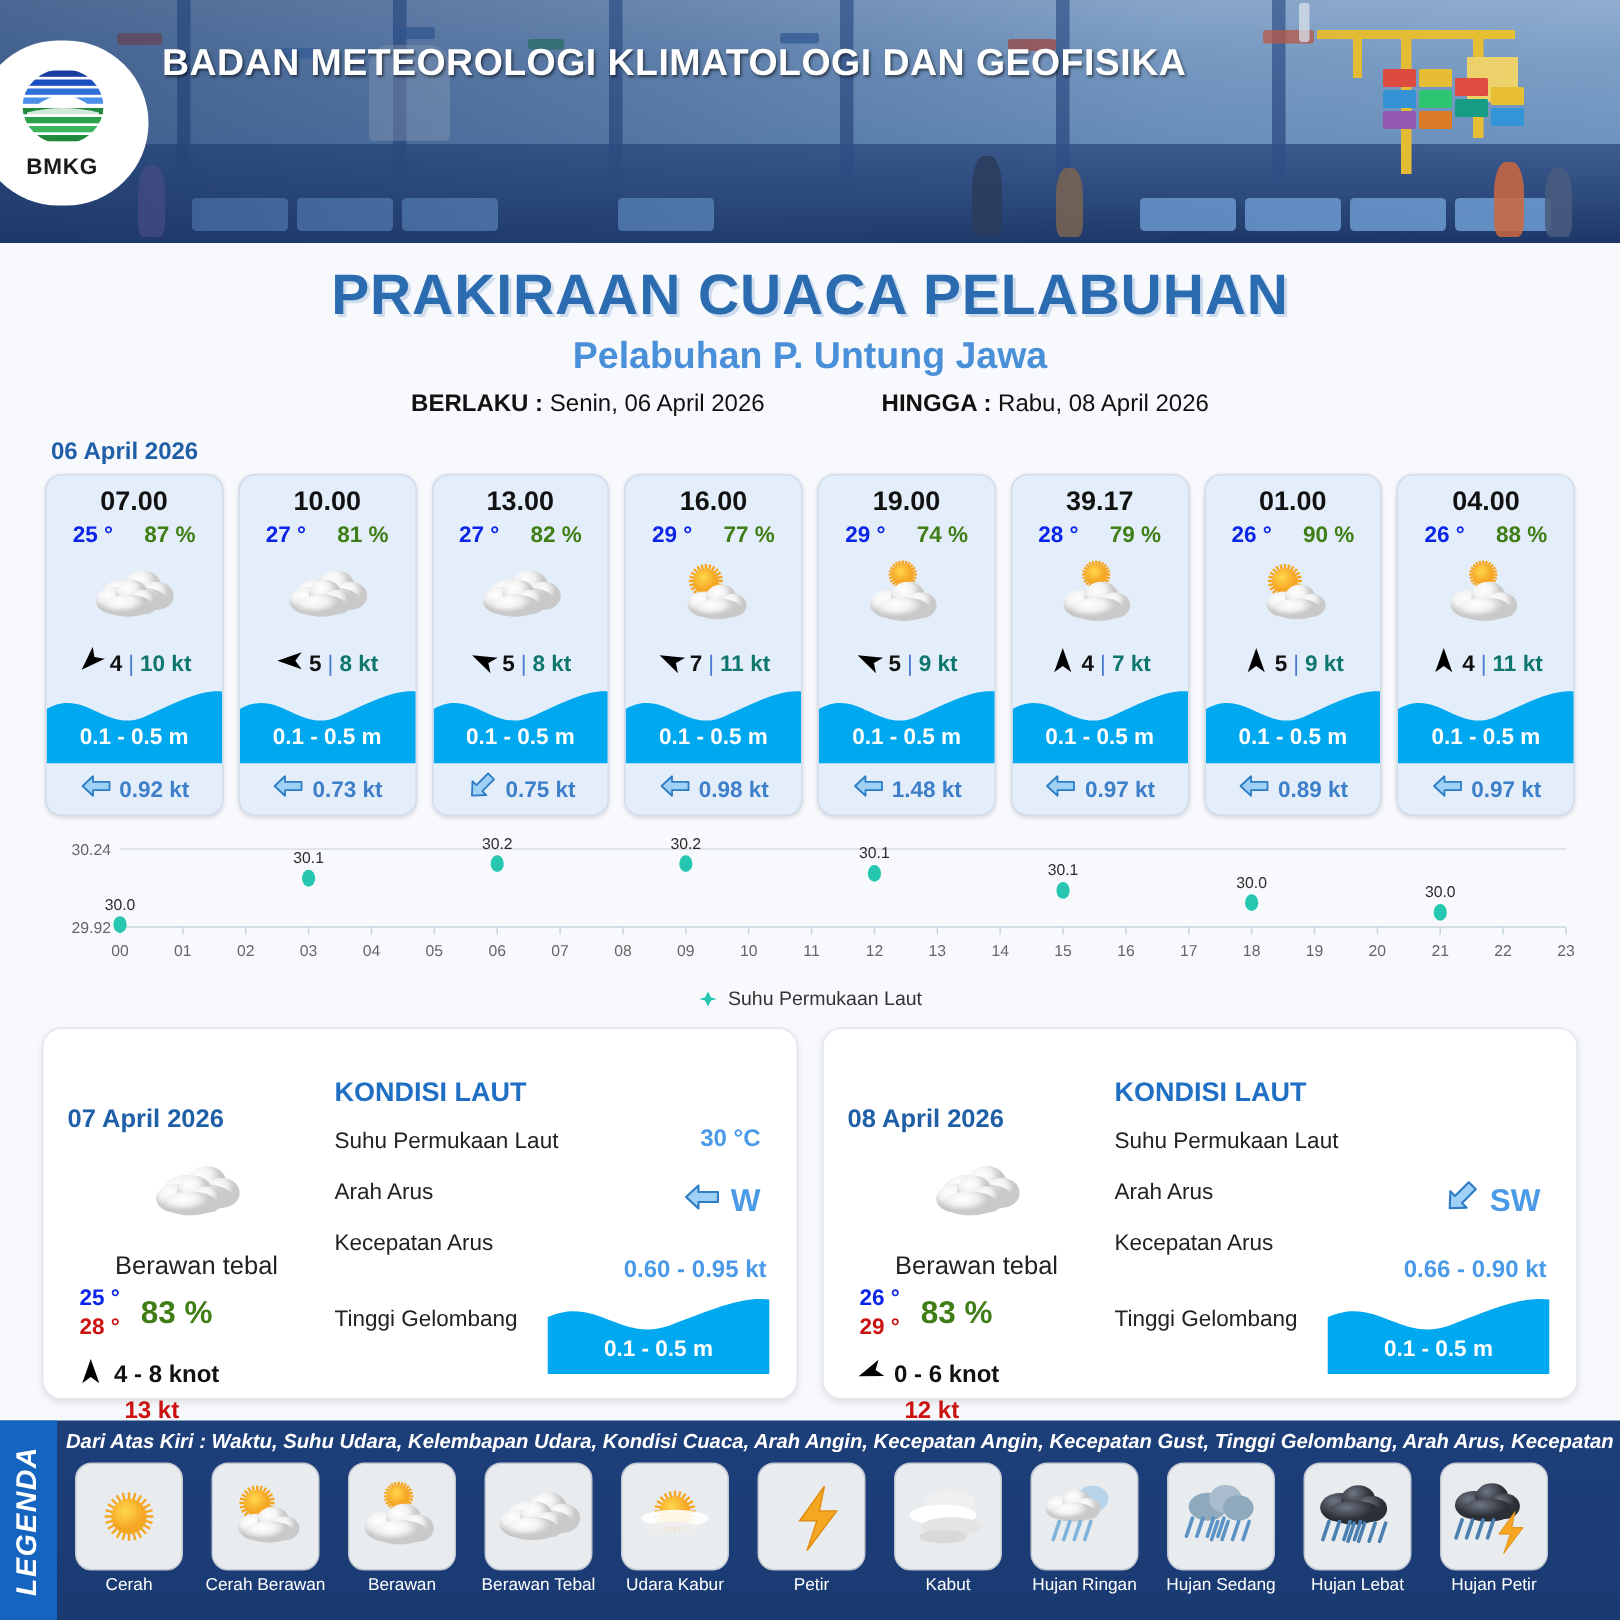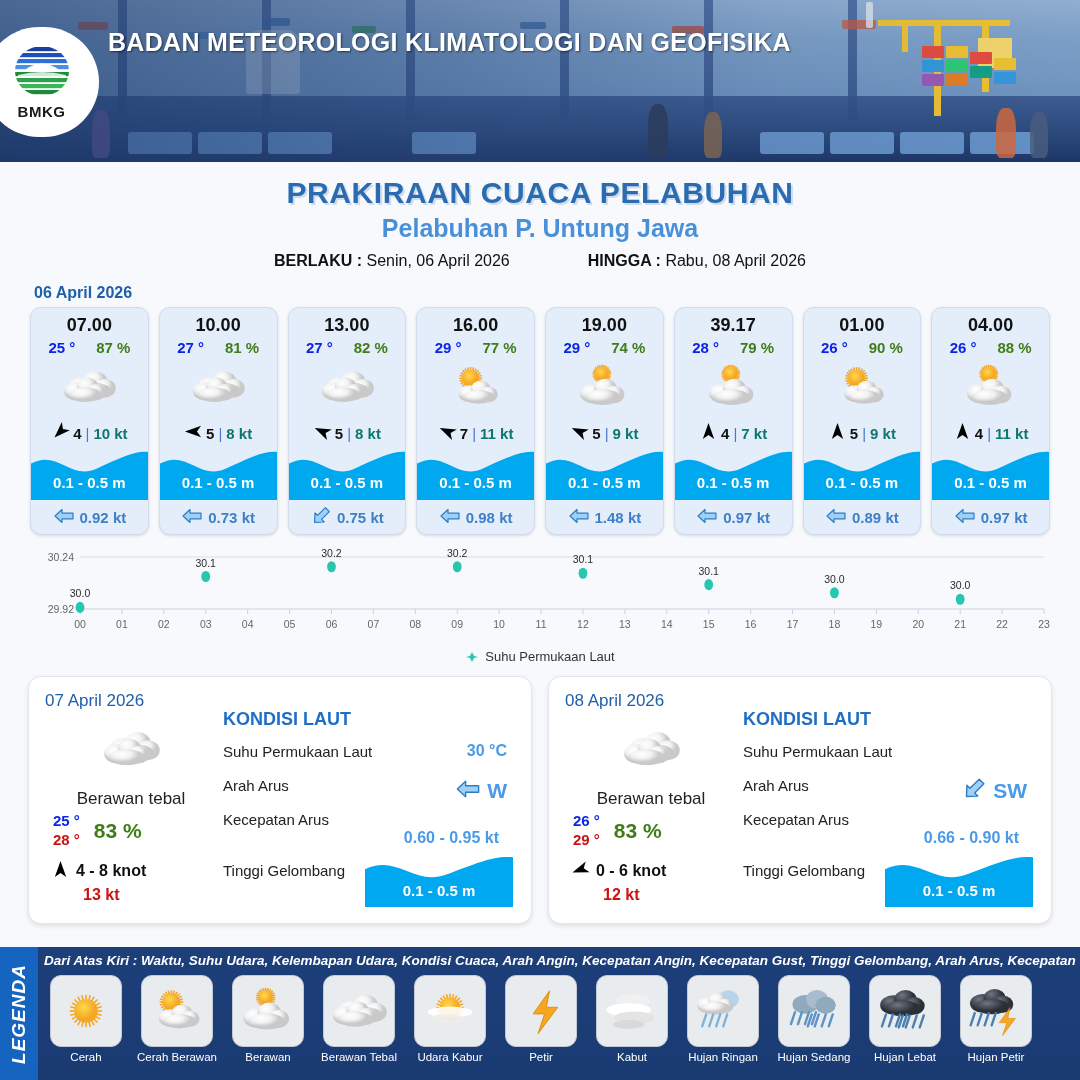--- a/index.html
+++ b/index.html
@@ -71,21 +71,21 @@
     text-shadow:1.5px 1.5px 3px rgba(0,0,0,.6);
   }
   .hdr-l3 {
     color:#eef4fb; font-size:15px; margin-top:7px; letter-spacing:.1px;
     text-shadow:1px 1px 2px rgba(0,0,0,.6);
   }
 
   
   .title-main {
     text-align:center; margin-top:14px;
-    font-size:30px; font-weight:bold; color:#2b6cb0;
+    font-size:38px; font-weight:bold; color:#2b6cb0;
     letter-spacing:.6px; text-shadow:2px 2px 0 rgba(200,215,235,.85);
   }
   .title-sub {
     text-align:center; margin-top:4px;
     font-size:25px; font-weight:bold; color:#4a90d9;
   }
   .valid-row {
     display:flex; justify-content:center; gap:78px;
     margin-top:9px; font-size:16px;
   }
@@ -142,40 +142,40 @@
 
   
   .days { display:flex; gap:16px; padding:12px 28px 0; }
   .day {
     flex:1; background:#fff; border:1px solid #e2e6ed; border-radius:13px;
     box-shadow:0 2px 5px rgba(0,0,0,.10);
     padding:14px 16px 12px; position:relative; height:248px;
     display:flex;
   }
   .day-left { width:172px; position:relative; }
-  .day-date { font-size:17px; font-weight:normal; color:#1f5fa8; }
+  .day-date { font-size:17px; font-weight:bold; color:#1f5fa8;margin-top:36px; }
   .day-ic { height:60px; display:flex; align-items:center; justify-content:center; margin-top:8px; }
   .day-cond { font-size:17px; color:#222; margin-top:10px; text-align:center; }
   .day-temps { display:flex; align-items:center; gap:14px; margin-top:3px; padding-left:8px; }
   .day-tcol { display:flex; flex-direction:column; font-size:15px; font-weight:bold; line-height:1.25; }
   .day-tmin { color:#0a24e8; }
   .day-tmax { color:#cc1111; }
   .day-hum { font-size:21px; font-weight:bold; color:#3f7d16; }
   .day-wind { display:flex; align-items:center; gap:6px; margin-top:10px; padding-left:6px;
               font-size:16px; font-weight:bold; color:#111; }
   .day-gust { font-size:16px; font-weight:bold; color:#cc1111; margin-top:3px; padding-left:38px; }
   .day-right { flex:1; position:relative; padding-left:6px; }
   .kondisi { font-size:18px; font-weight:bold; color:#1f6fc4; margin-top:18px; }
   .krow { font-size:15px; color:#222; margin-top:13px; position:relative; height:21px; }
   .kval {
     position:absolute; right:8px; top:-1px;
     font-size:16px; font-weight:bold; color:#4a9ae8;
     display:flex; align-items:center; gap:6px;
   }
-  .kval-wide { position:absolute; right:16px; top:18px; font-size:16px; font-weight:bold; color:#4a9ae8; }
+  .kval-wide { position:absolute; right:4px; top:18px; font-size:16px; font-weight:bold; color:#4a9ae8; }
   .day-wave { position:absolute; right:2px; bottom:4px; width:148px; height:54px; }
   .day-wave span {
     position:absolute; left:0; right:0; bottom:8px; text-align:center;
     color:#fff; font-size:15px; font-weight:bold; z-index:2;
   }
 
   
   .legend {
     position:absolute; left:0; bottom:0; width:1080px; height:133px;
     background: linear-gradient(180deg,#1d3f7a 0%,#1a3a72 100%);

